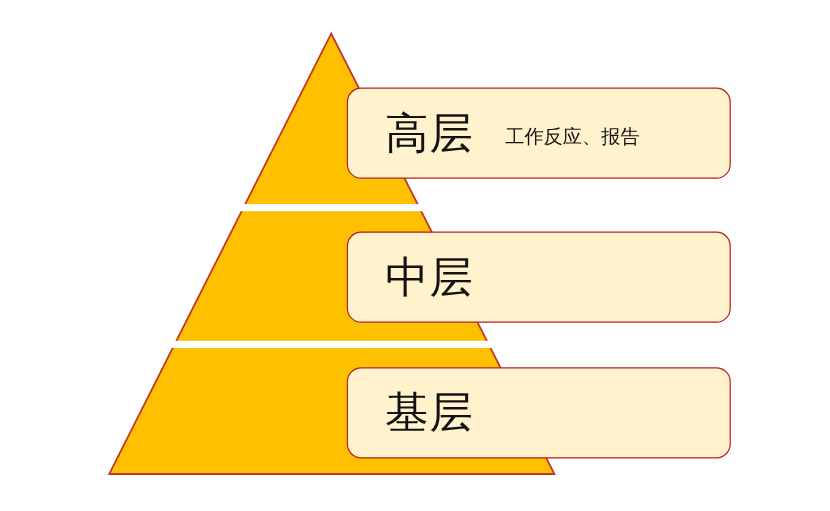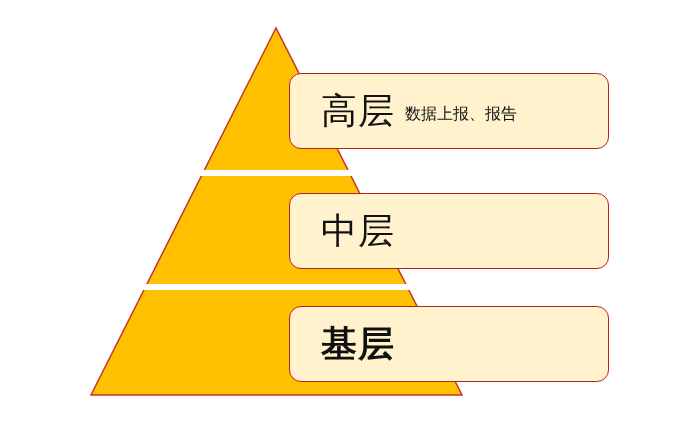--- a/index.html
+++ b/index.html
@@ -11,22 +11,22 @@
 </style>
 </head>
 <body>
 
 <svg class="pyr" width="692" height="426">
   <polygon points="276,28 91,395 462,395" fill="#ffc000" stroke="#c0392b" stroke-width="1.5"></polygon>
   <rect x="80" y="170" width="400" height="6" fill="#ffffff"></rect>
   <rect x="80" y="284" width="400" height="6" fill="#ffffff"></rect>
 </svg>
 
-<div class="box" style="top:73px;">
+<div class="box" style="top:73px;gap:16px;">
   <span class="title">高层</span>
-  <span class="desc">数据上报、报告</span>
+  <span class="desc">工作反应、报告</span>
 </div>
 <div class="box" style="top:193px;text-align:right;">
   <span class="title">中层</span>
 </div>
-<div class="box" style="top:306px;font-weight:bold;">
+<div class="box" style="top:306px;">
   <span class="title">基层</span>
 </div>
 
 </body></html>

